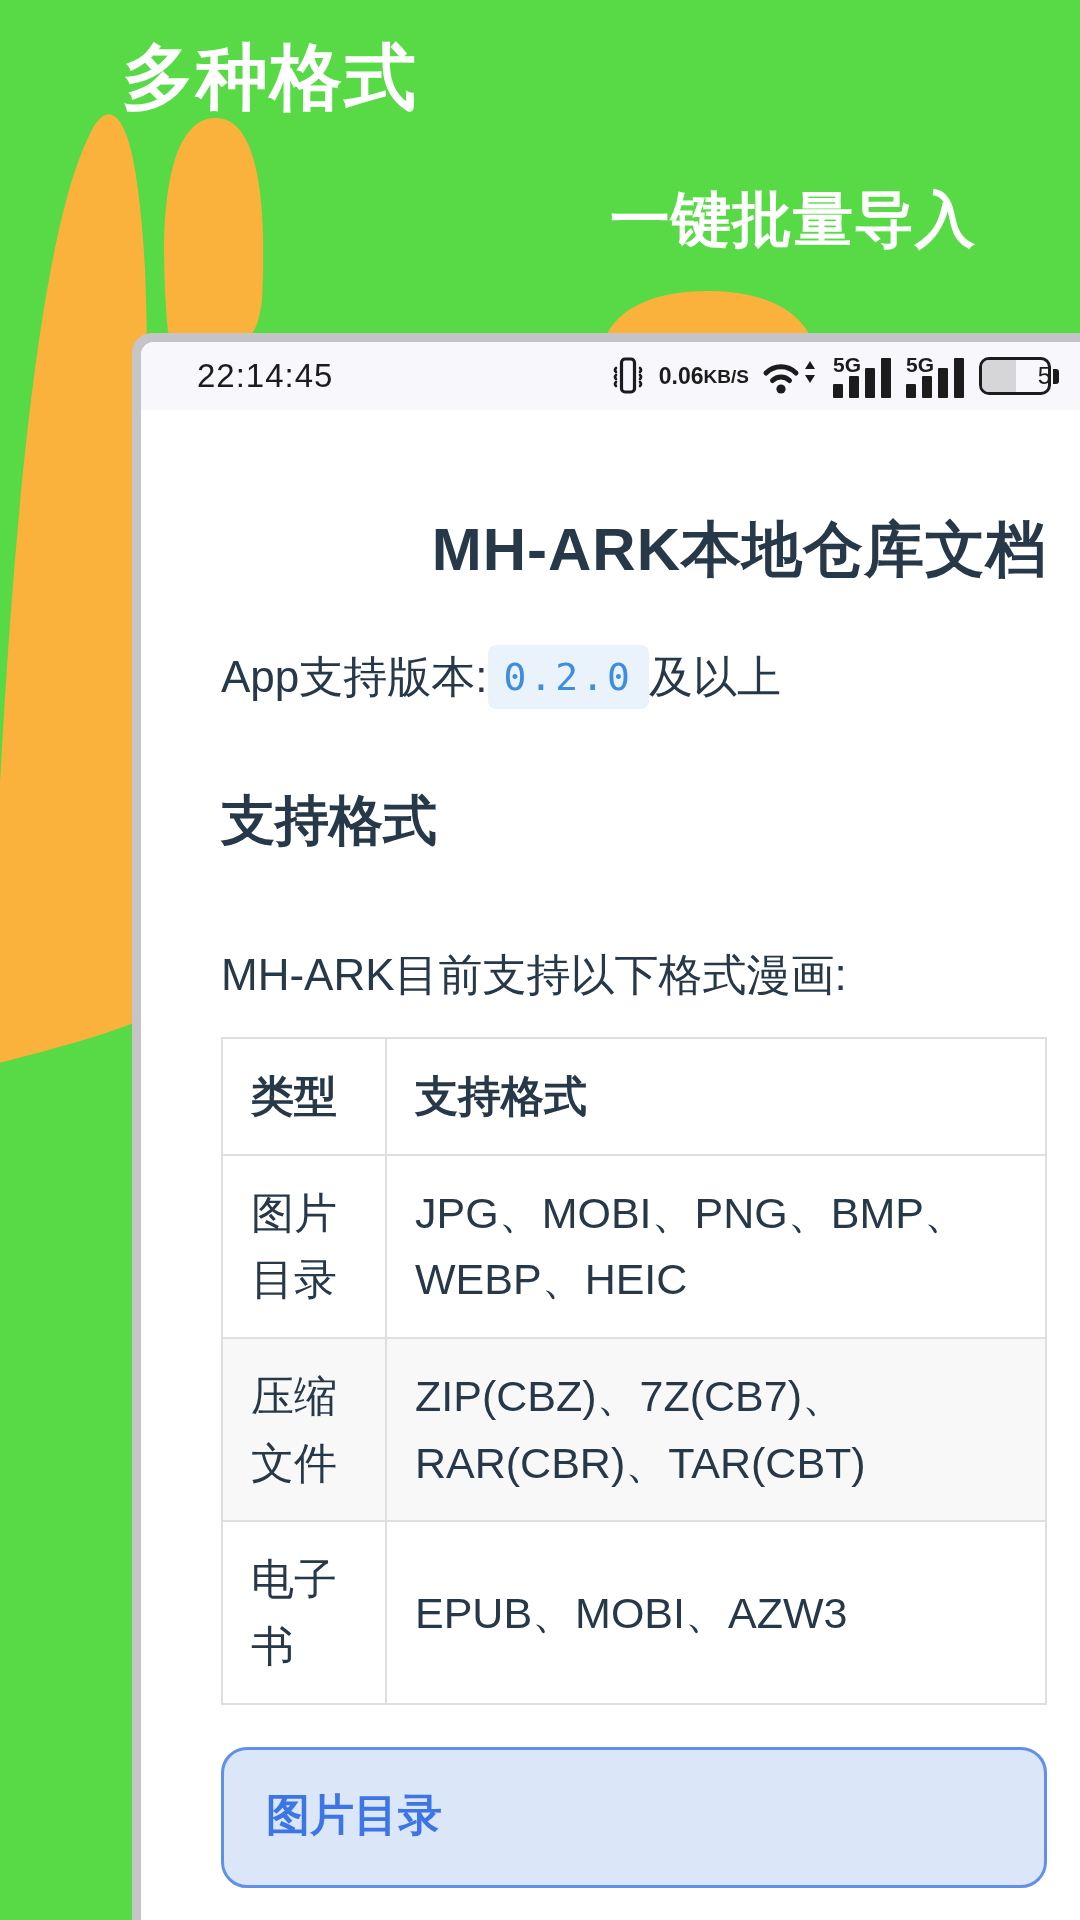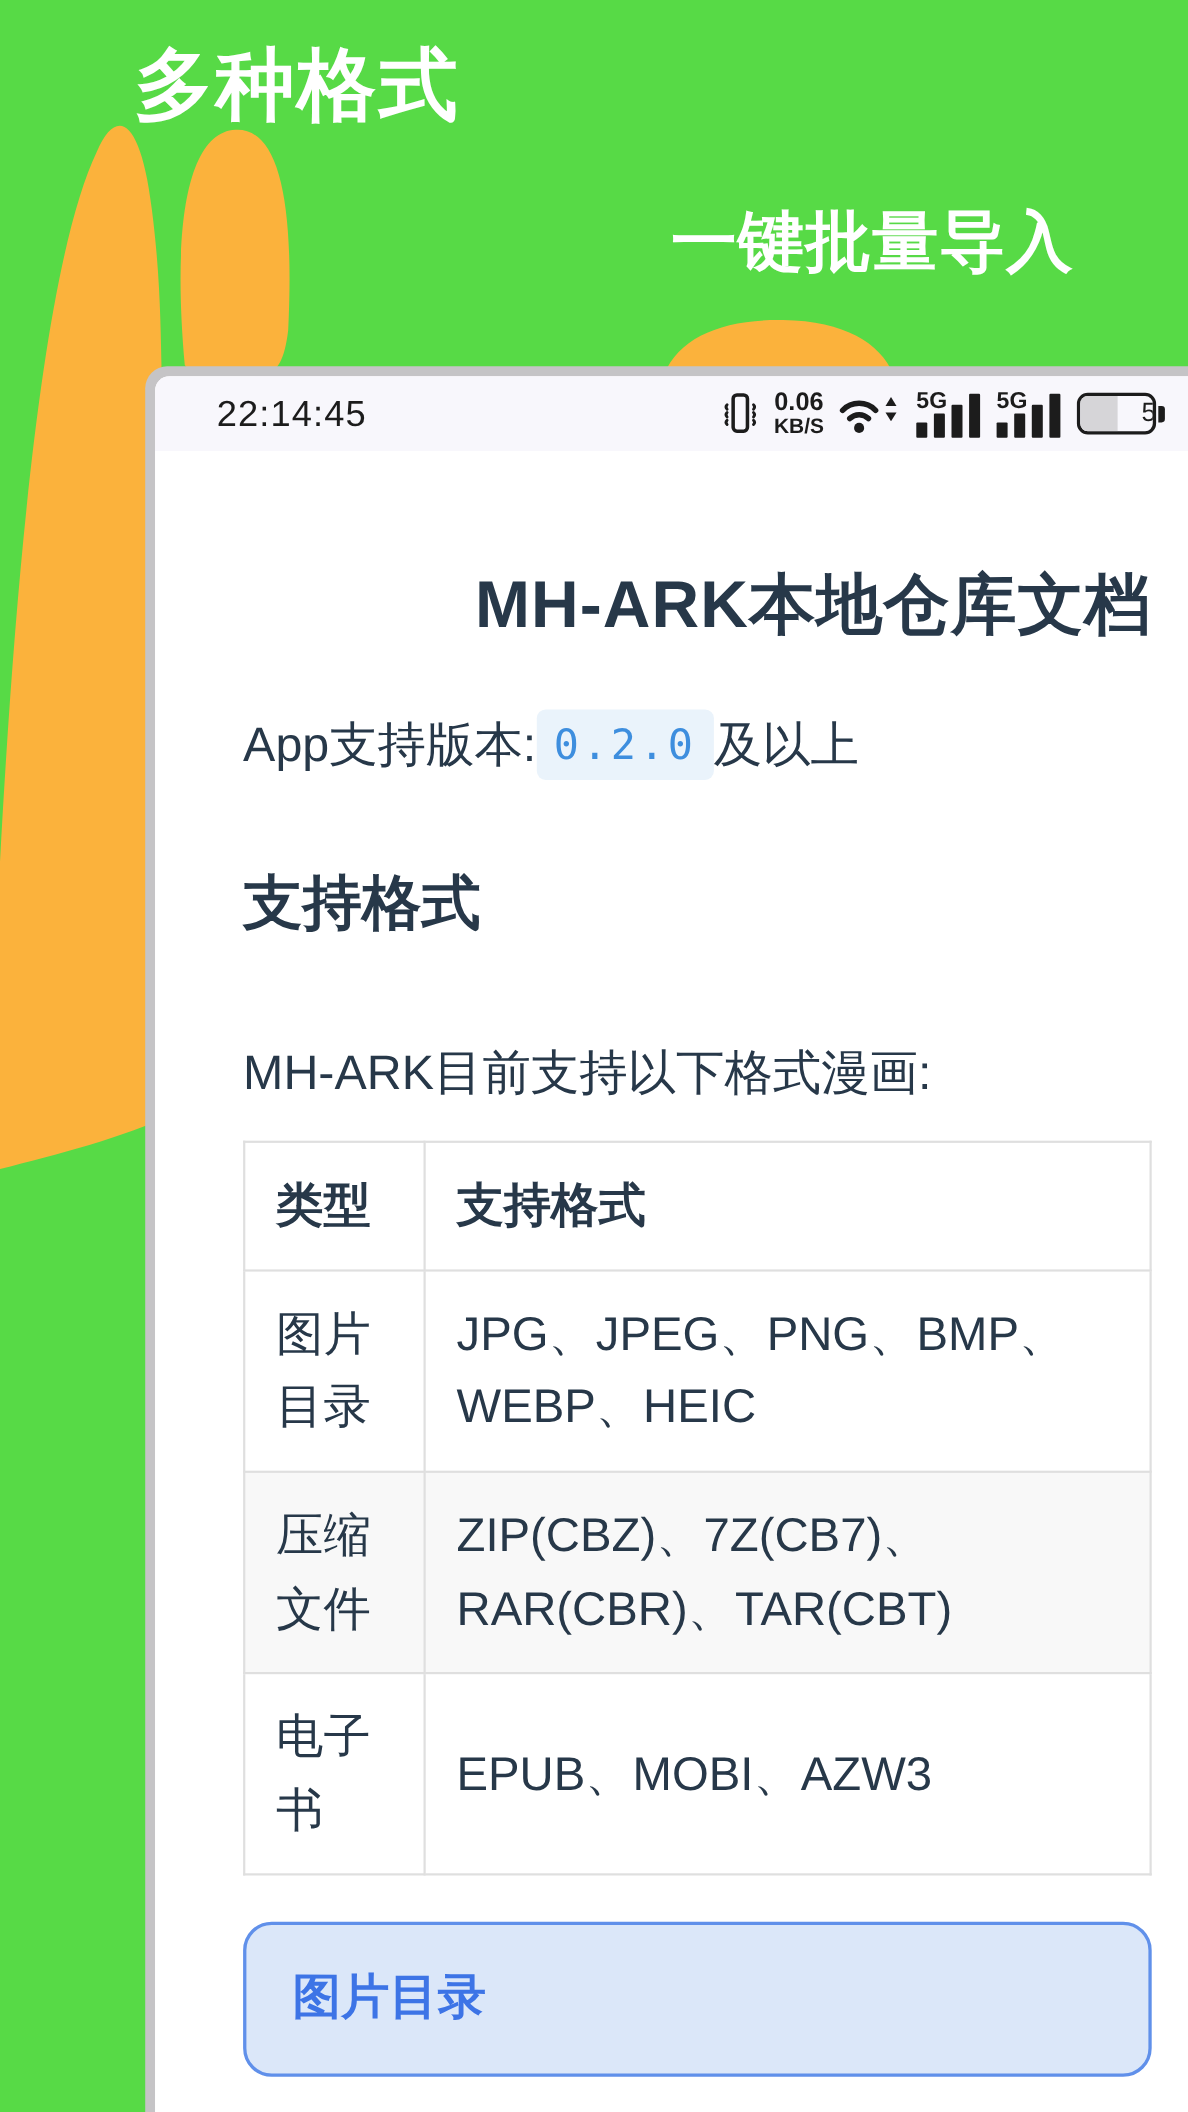--- a/index.html
+++ b/index.html
@@ -21,21 +21,21 @@
 
   .phone{position:absolute;left:132px;top:333px;width:984px;height:1587px;background:var(--frame-gray);
          border-radius:20px 20px 0 0;padding:9px 9px 0 9px;z-index:2;}
   .screen{width:100%;height:100%;background:var(--screen-bg);border-radius:13px 13px 0 0;overflow:hidden;
           display:flex;flex-direction:column;}
 
   .statusbar{height:68px;background:var(--statusbar-bg);display:flex;align-items:center;
              padding:0 48px 0 56px;flex:none;}
   .sb-time{font-size:33px;color:var(--icon-dark);letter-spacing:1px;}
   .sb-right{margin-left:auto;display:flex;align-items:center;gap:13px;}
-  .sb-speed{display:flex;flex-direction:column;align-items:center;line-height:1;color:var(--icon-dark);}
+  .sb-speed{display:flex;line-height:1;color:var(--icon-dark);}
   .sb-speed .v{font-size:23px;font-weight:700;}
   .sb-speed .u{font-size:19px;font-weight:700;margin-top:2px;}
   .sig{position:relative;width:60px;height:44px;}
   .sig .lbl{position:absolute;left:0;top:-1px;font-size:21px;font-weight:700;color:var(--icon-dark);}
   .sig i{position:absolute;bottom:0;width:10px;background:var(--icon-dark);border-radius:1px;}
   .sig i.b1{left:0;height:14px;} .sig i.b2{left:16px;height:22px;}
   .sig i.b3{left:32px;height:30px;} .sig i.b4{left:48px;height:40px;}
   .battery{display:flex;align-items:center;}
   .battery-body{position:relative;width:72px;height:38px;border:3px solid var(--icon-dark);border-radius:10px;overflow:hidden;background:var(--statusbar-bg);}
   .battery-fill{position:absolute;left:0;top:0;bottom:0;width:52%;background:#d6d5d8;}
@@ -153,21 +153,21 @@
       <table>
         <thead>
           <tr>
             <th class="c1">类型</th>
             <th>支持格式</th>
           </tr>
         </thead>
         <tbody>
           <tr>
             <td class="c1">图片目录</td>
-            <td>JPG、JPEG、PNG、BMP、WEBP、HEIC</td>
+            <td>JPG、MOBI、PNG、BMP、WEBP、HEIC</td>
           </tr>
           <tr>
             <td class="c1">压缩文件</td>
             <td>ZIP(CBZ)、7Z(CB7)、RAR(CBR)、TAR(CBT)</td>
           </tr>
           <tr>
             <td class="c1">电子书</td>
             <td>EPUB、MOBI、AZW3</td>
           </tr>
         </tbody>

